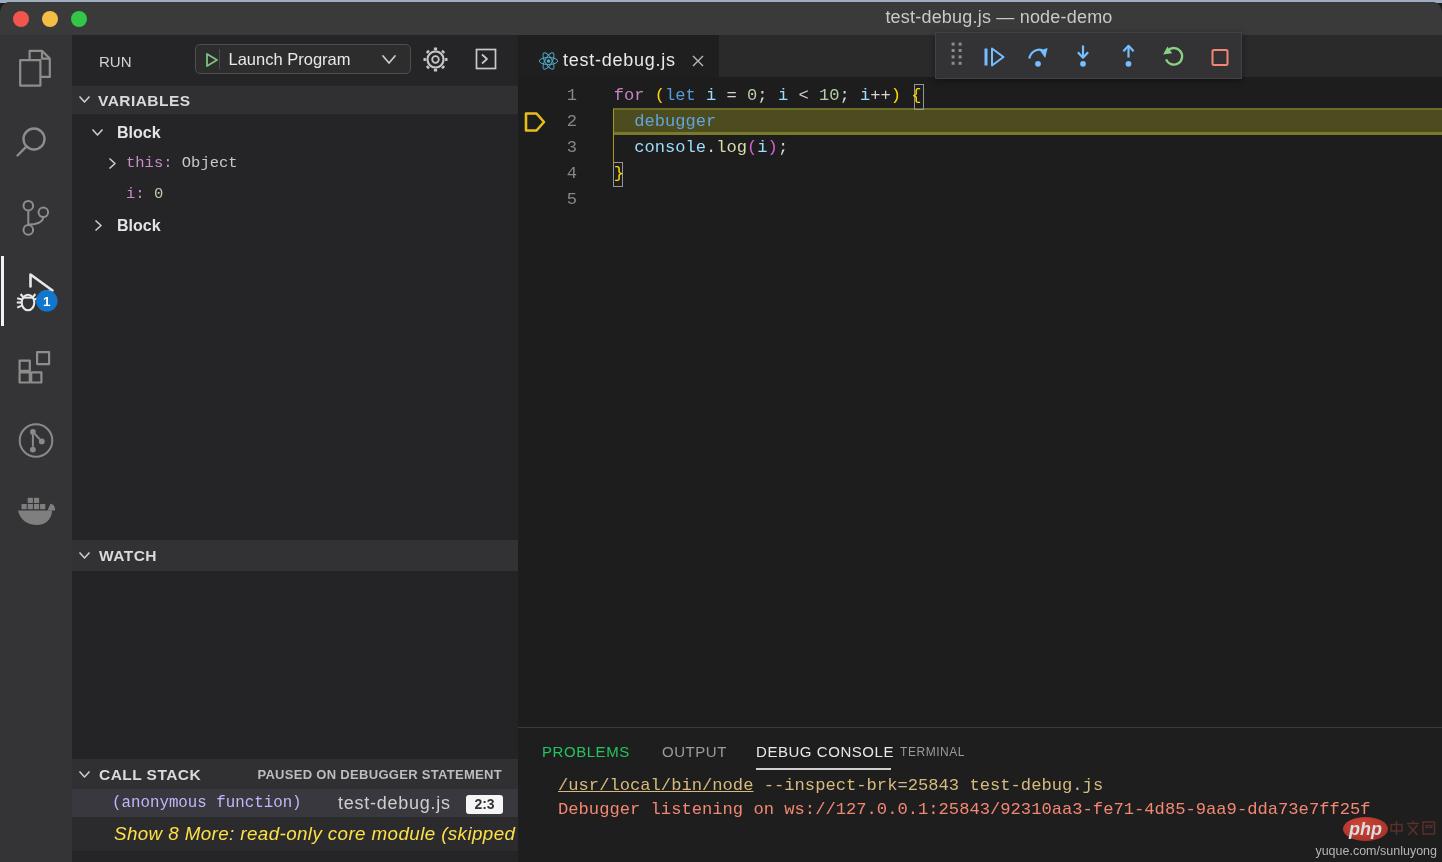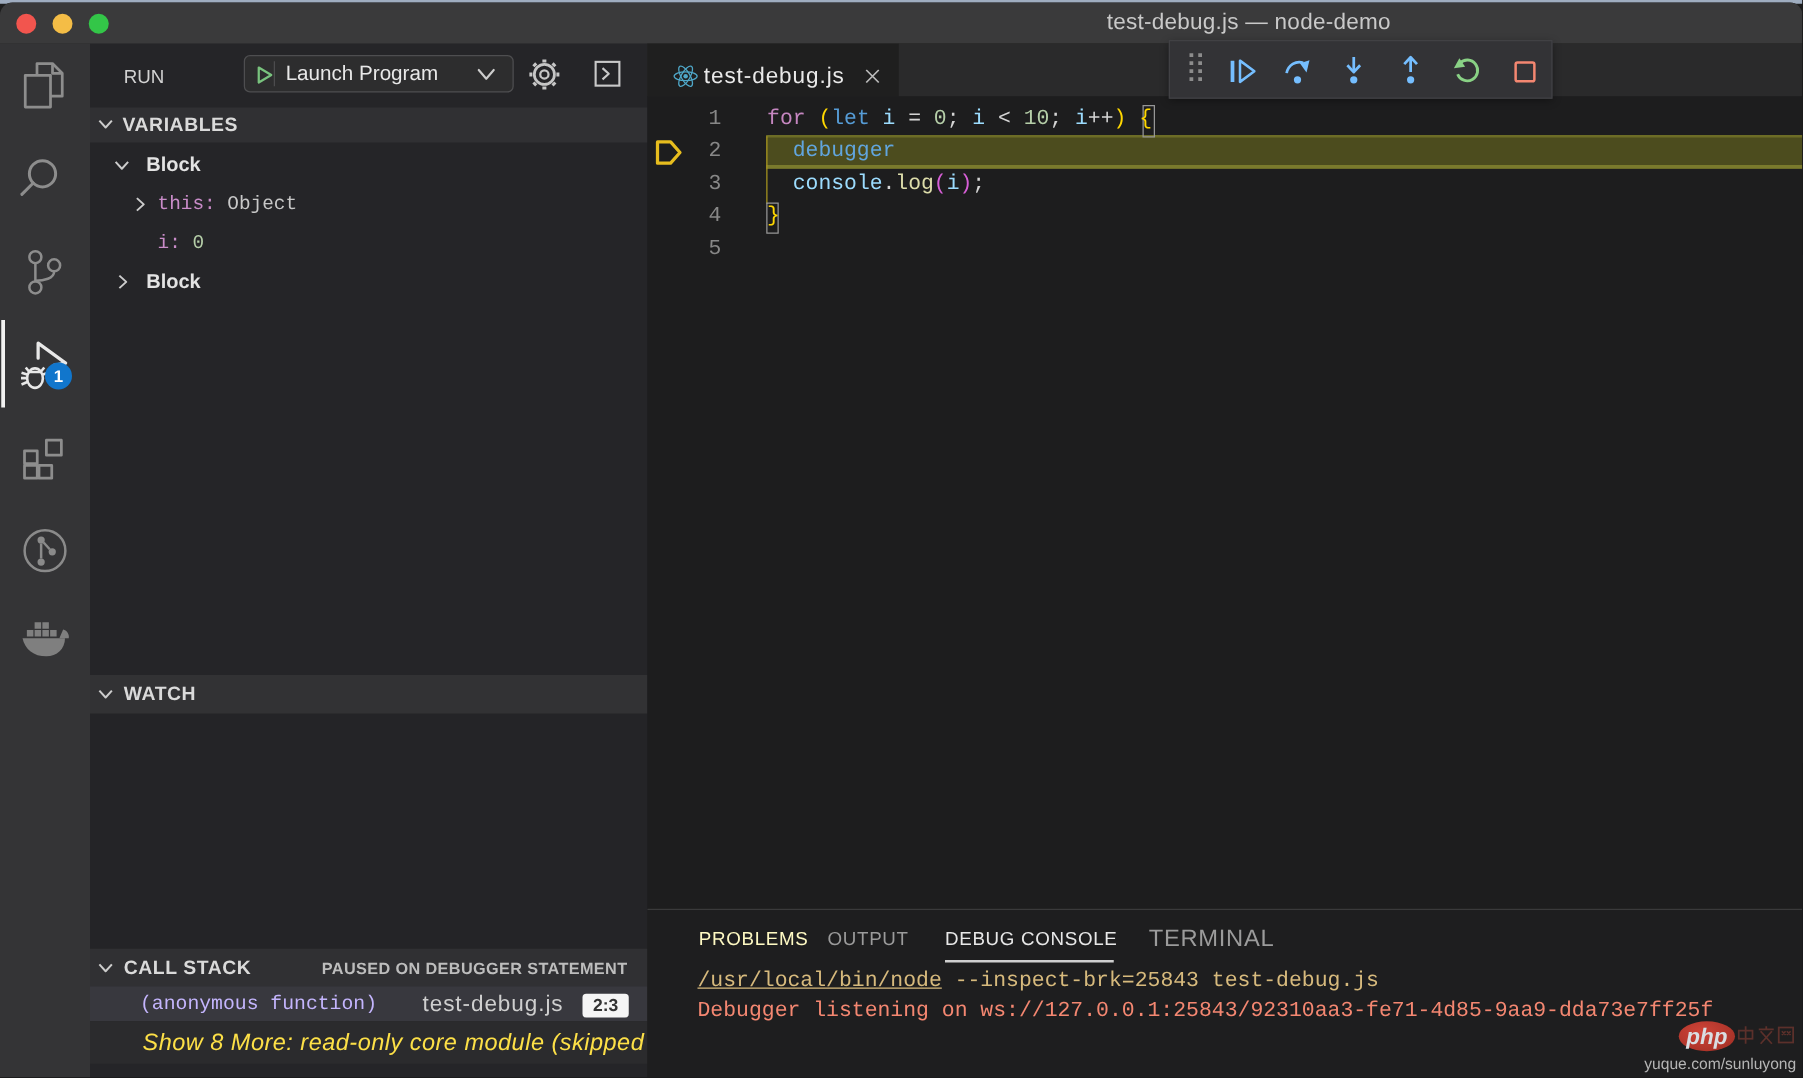--- a/index.html
+++ b/index.html
@@ -286,24 +286,24 @@
           </g>
           <path d="M227.1 21.6 L231.5 13.5 L236.1 20.3 Z" fill="#89d185"></path>
 
           <rect x="276.5" y="17" width="15" height="15" rx="1.5" fill="none" stroke="#f48771" stroke-width="2"></rect>
         </svg>
       </div>
     </div>
 
     <div class="abs" id="panel" style="left:518px;top:725px;width:924px;height:135px;background:#1e1e1f;border-top:1px solid #3a3a3b;">
 
-      <div class="abs" style="left:41px;top:10px;height:28px;line-height:28px;font-size:15px;color:#fef9c3;letter-spacing:0.55px;">PROBLEMS</div>
+      <div class="abs" style="left:24px;top:10px;height:28px;line-height:28px;font-size:15px;color:#22c55e;letter-spacing:0.55px;">PROBLEMS</div>
       <div class="abs" style="left:144px;top:10px;height:28px;line-height:28px;font-size:15px;color:#9b9b9b;letter-spacing:0.55px;">OUTPUT</div>
       <div class="abs" style="left:238px;top:10px;height:28px;line-height:28px;font-size:15px;color:#e8e8e8;letter-spacing:0.55px;">DEBUG CONSOLE</div>
-      <div class="abs" style="left:401px;top:10px;height:28px;line-height:28px;font-size:19px;color:#9b9b9b;letter-spacing:0.55px;">TERMINAL</div>
+      <div class="abs" style="left:382px;top:10px;height:28px;line-height:28px;font-size:12px;color:#9b9b9b;letter-spacing:0.55px;">TERMINAL</div>
       <div class="abs" style="left:238px;top:40px;width:135px;height:1.5px;background:#cfcfcf;"></div>
 
       <div class="abs mono" style="left:40px;top:46px;height:23.5px;line-height:23.5px;font-size:17.15px;white-space:pre;color:#d7ba7d;"><span style="text-decoration:underline;">/usr/local/bin/node</span> --inspect-brk=25843 test-debug.js</div>
       <div class="abs mono" style="left:40px;top:69.5px;height:23.5px;line-height:23.5px;font-size:17.15px;white-space:pre;color:#f48771;">Debugger listening on ws://127.0.0.1:25843/92310aa3-fe71-4d85-9aa9-dda73e7ff25f</div>
       <div class="abs mono" style="left:40px;top:93px;height:23.5px;line-height:23.5px;font-size:17.15px;white-space:pre;color:#f48771;margin-top:40px;">Debugger attached.</div>
 
       <div class="abs" style="left:825px;top:89px;width:45px;height:24px;background:radial-gradient(ellipse at 40% 35%, #cf4438, #9e2d23);border-radius:50%;text-align:center;line-height:24px;font-size:18px;font-weight:bold;font-style:italic;color:#d9dee2;">php</div>
       <svg class="abs" style="left:872px;top:92px;" width="46" height="16" viewBox="0 0 46 16">
         <g stroke="#5c302b" stroke-width="1.4" fill="none">
           <rect x="1" y="4.5" width="11" height="6.5"></rect>

